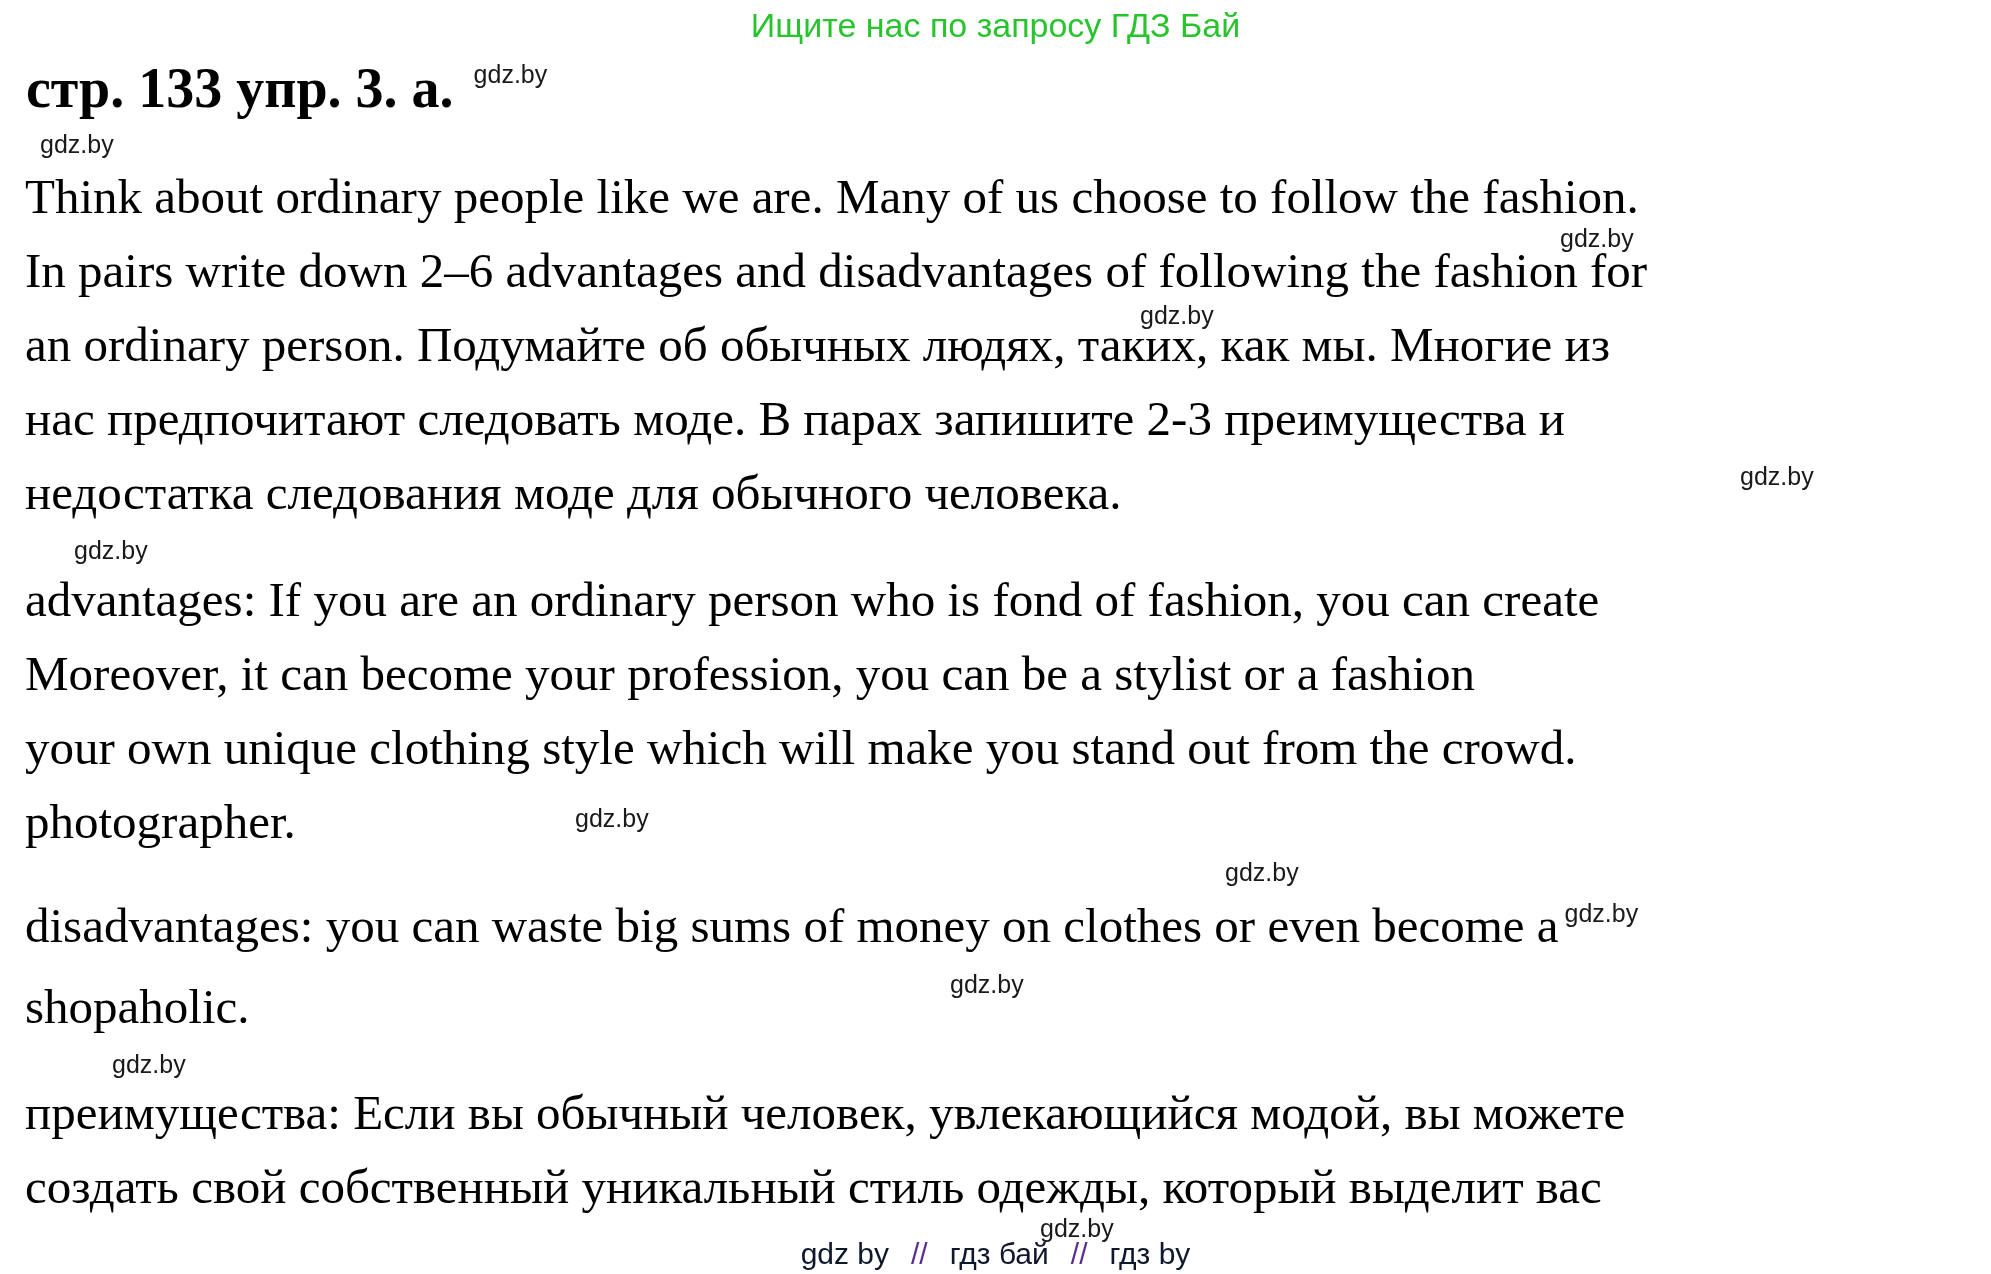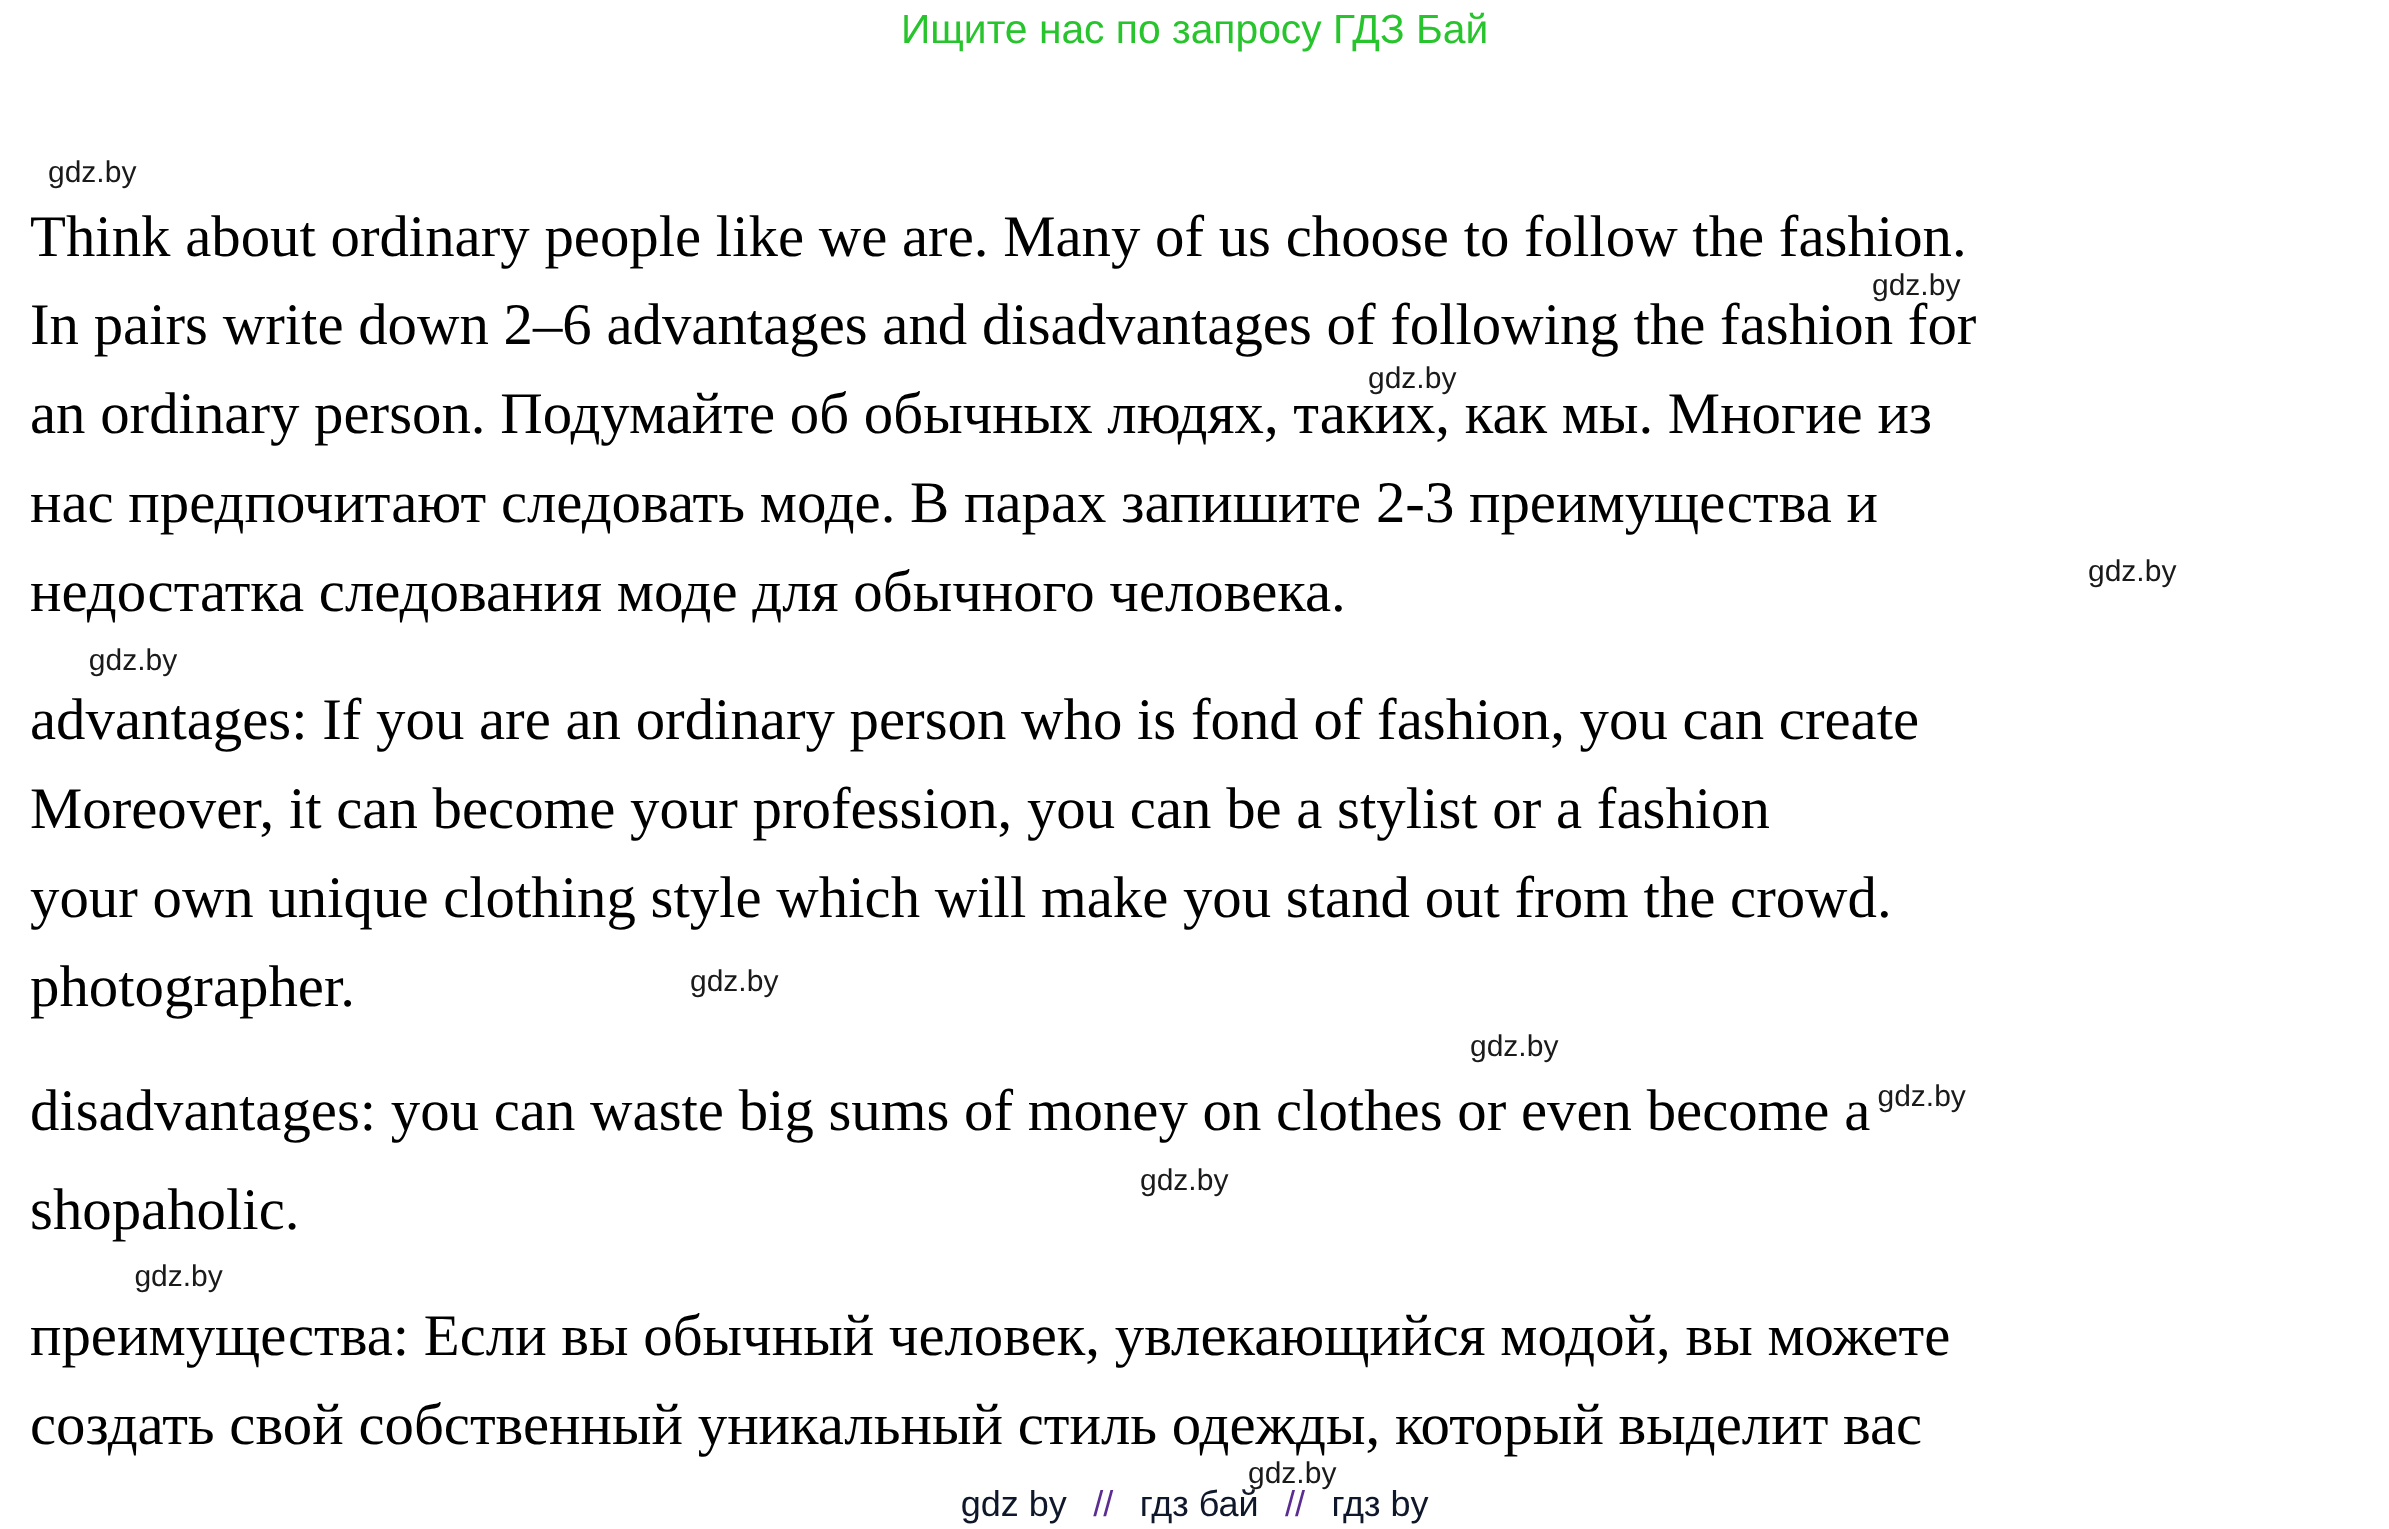--- a/index.html
+++ b/index.html
@@ -59,20 +59,23 @@
   .footer a{color:#0f172a;text-decoration:none;cursor:pointer;}
   .footer .sep{margin:0 22px;}
 </style>
 </head>
 <body>
 
 <div class="page">
 
   <div class="banner">Ищите нас по запросу ГДЗ Бай</div>
 
+  <div class="title-row">
+    <span class="title">стр. 133 упр. 3. а.</span><span class="wm-inline">gdz.by</span>
+  </div>
 
   <span class="wm" style="left:40px;top:132px;">gdz.by</span>
   <span class="wm" style="left:1560px;top:226px;">gdz.by</span>
   <span class="wm" style="left:1140px;top:303px;">gdz.by</span>
   <span class="wm" style="left:1740px;top:464px;">gdz.by</span>
   <span class="wm" style="left:74px;top:538px;">gdz.by</span>
   <span class="wm" style="left:575px;top:806px;">gdz.by</span>
   <span class="wm" style="left:1225px;top:860px;">gdz.by</span>
   <span class="wm" style="left:950px;top:972px;">gdz.by</span>
   <span class="wm" style="left:112px;top:1052px;">gdz.by</span>

